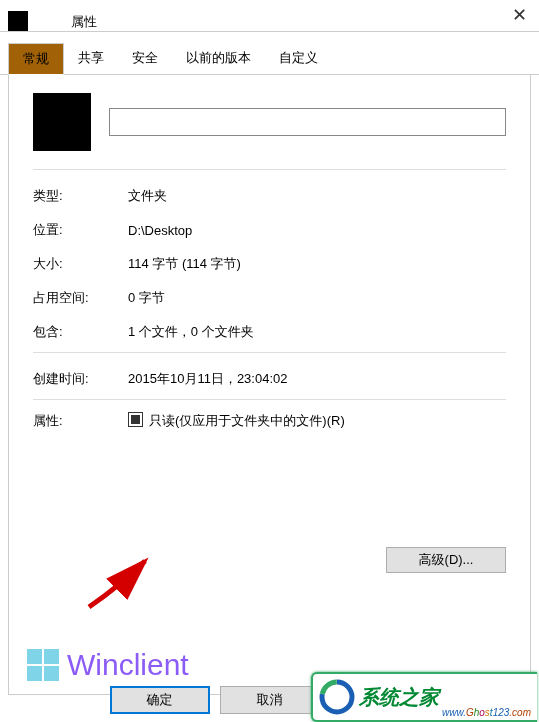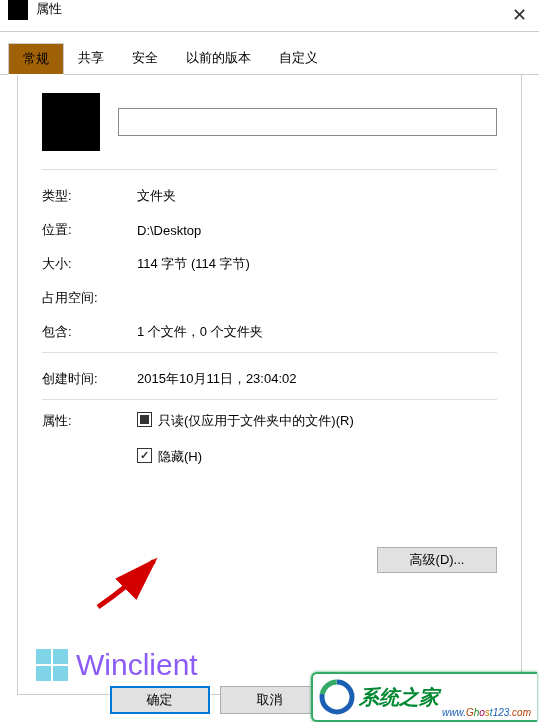--- a/index.html
+++ b/index.html
@@ -1,30 +1,30 @@
 <!DOCTYPE html>
 <html><head>
 <meta charset="utf-8">
 <style>
 * { margin: 0; padding: 0; box-sizing: border-box; }
 body { font-family: "Microsoft YaHei", "Segoe UI", Tahoma, sans-serif; font-size: 13px; background: #fff; width: 539px; height: 722px; position: relative; overflow: hidden; }
 
 
-.titlebar { height: 32px; display: flex; align-items: flex-start; padding: 0 8px; border-bottom: 1px solid #ccc; position: relative; }
+.titlebar { height: 32px; display: flex; align-items: flex-end; padding: 0 8px; border-bottom: 1px solid #ccc; position: relative; gap: 35px; }
 .titlebar .icon-box { width: 20px; height: 20px; background: #000; margin-right: 8px; }
 .titlebar .title { font-size: 13px; }
 .titlebar .close { position: absolute; right: 12px; top: 4px; font-size: 18px; font-family: Arial; color: #333; cursor: default; }
 
 
 .tabs { display: flex; padding: 10px 8px 0 8px; border-bottom: 1px solid #ccc; gap: 0; }
 .tab { padding: 6px 14px; font-size: 13px; cursor: default; position: relative; top: 1px; }
 .tab.active { background: #a16207; border: 1px solid #ccc; border-bottom: 1px solid #fff; }
 
 
-.content { padding: 18px 24px 10px 24px; height: 620px; position: relative; border: 1px solid #ccc; border-top: none; margin: 0 17px; }
+.content { padding: 18px 24px 10px 24px; height: 620px; position: relative; border: 1px solid #ccc; border-top: none; margin: 0 8px; }
 .row { display: flex; align-items: center; margin-bottom: 6px; min-height: 28px; }
 .label { width: 95px; flex-shrink: 0; }
 .value { flex: 1; }
 hr { border: none; border-top: 1px solid #ddd; margin: 6px 0 12px 0; }
 
 
 .top-area { display: flex; align-items: center; gap: 18px; margin-bottom: 18px; }
 .folder-icon { width: 58px; height: 58px; background: #000; flex-shrink: 0; }
 .name-input { flex: 1; height: 28px; border: 1px solid #888; padding: 2px 4px; font-size: 13px; }
 
@@ -90,41 +90,38 @@
   <div class="row">
       <div class="label">位置:</div>
       <div class="value">D:\Desktop</div>
     </div>
   <div class="row">
       <div class="label">大小:</div>
       <div class="value">114 字节 (114 字节)</div>
     </div>
   <div class="row">
       <div class="label">占用空间:</div>
+      <div class="value">0 字节</div>
     </div>
   <div class="row">
       <div class="label">包含:</div>
       <div class="value">1 个文件，0 个文件夹</div>
     </div>
   <hr>
   <div class="row">
       <div class="label">创建时间:</div>
       <div class="value">2015年10月11日，23:04:02</div>
     </div>
   <hr>
   <div class="attr-section">
     <div class="label">属性:</div>
     <div class="attr-checkboxes">
       <div class="checkbox-row">
         <span class="cb indeterminate"></span>
         <span>只读(仅应用于文件夹中的文件)(R)</span>
-      </div>
-      <div class="checkbox-row">
-        <span class="cb checked"></span>
-        <span>隐藏(H)</span>
       </div>
     </div>
   </div>
   <button class="adv-btn">高级(D)...</button>
 
   <svg class="arrow-svg" viewBox="0 0 80 60">
     <defs>
         <marker id="ah" markerWidth="10" markerHeight="10" refX="8" refY="3" orient="auto">
           <path d="M0,0 L9,3 L0,6 Z" fill="#d40000"></path>
         </marker>

